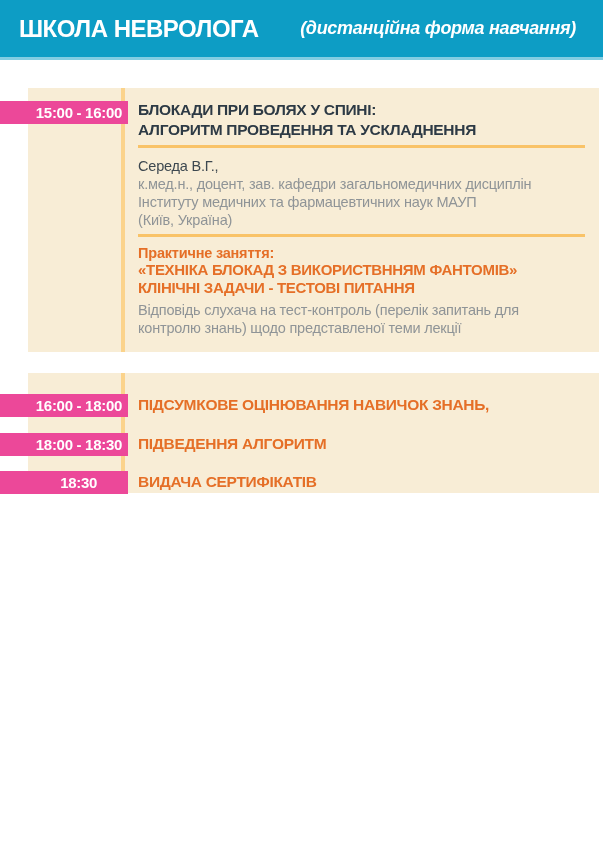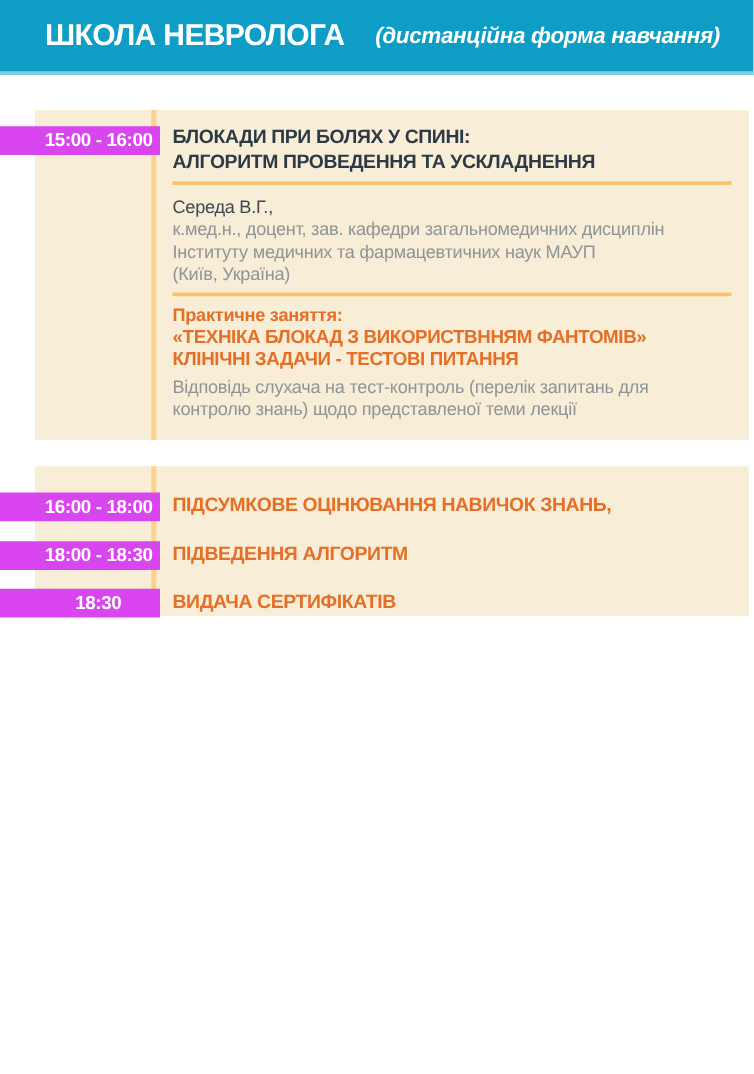--- a/index.html
+++ b/index.html
@@ -6,40 +6,40 @@
   .page{
     position:relative;width:603px;height:859px;margin:0 auto;overflow:hidden;
     background:#ffffff;font-family:"Liberation Sans",sans-serif;
     -webkit-font-smoothing:antialiased;
   }
   
   .header{
     position:absolute;top:0;left:0;width:603px;height:60px;
     background:#0d9dc5;border-bottom:3px solid #82cde2;
     display:flex;align-items:center;justify-content:space-between;
-    box-sizing:border-box;padding:0 27px 0 36px;
+    box-sizing:border-box;padding:0 27px 0 19px;
   }
   .header-title{
     color:#ffffff;font-size:24px;font-weight:bold;letter-spacing:-0.5px;
   }
   .header-subtitle{
     color:#ffffff;font-size:18px;font-weight:bold;font-style:italic;letter-spacing:-0.3px;
   }
   
   .panel{
     position:absolute;left:28px;width:571px;background:#f8edd6;
   }
   .panel-1{top:88px;height:264px;}
   .panel-2{top:373px;height:120px;}
   .vline{
     position:absolute;left:93px;top:0;bottom:0;width:4px;background:#fbd38b;z-index:1;
   }
   
   .timebar{
-    position:absolute;left:-28px;width:128px;height:23px;background:#d946ef;z-index:2;
+    position:absolute;left:-28px;width:128px;height:23px;background:#ec4899;z-index:2;
     display:flex;align-items:center;justify-content:flex-end;
     box-sizing:border-box;padding-right:6px;
     color:#ffffff;font-size:15px;font-weight:bold;letter-spacing:-0.3px;
   }
   .timebar.short{padding-right:31px;}
   
   .p1-content{
     position:absolute;left:110px;top:12px;right:14px;z-index:3;
   }
   .session-title{

